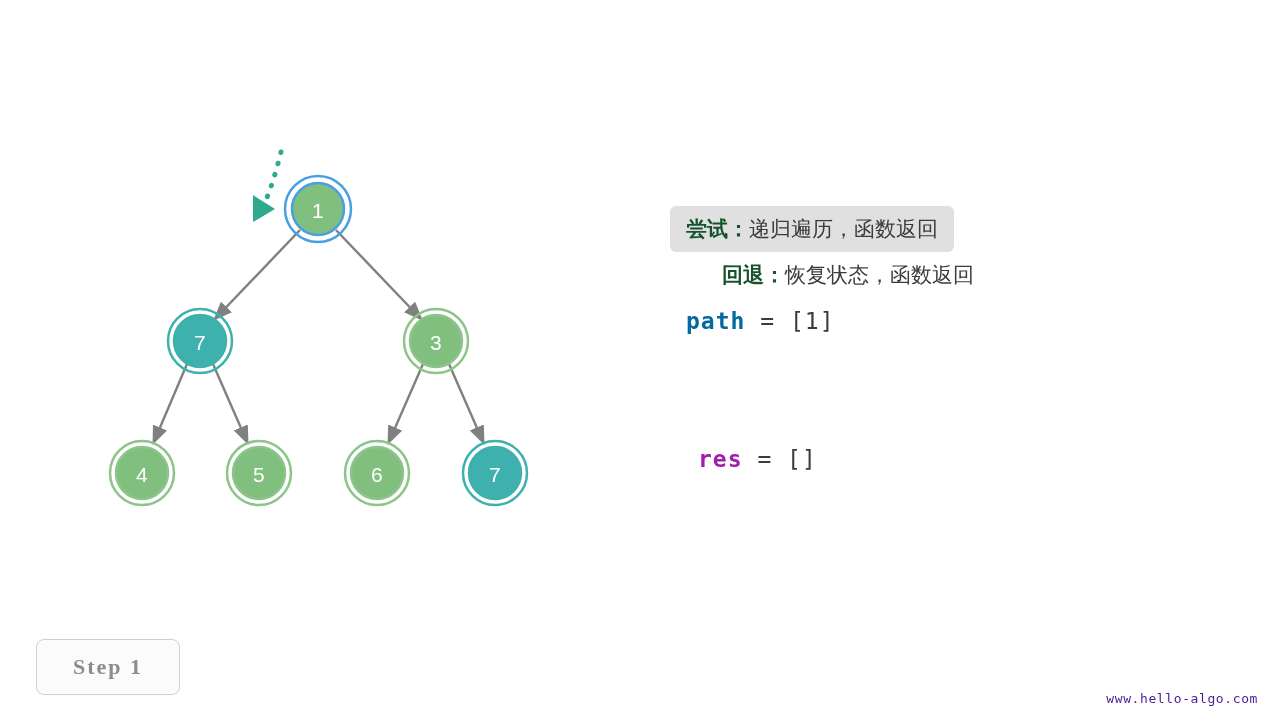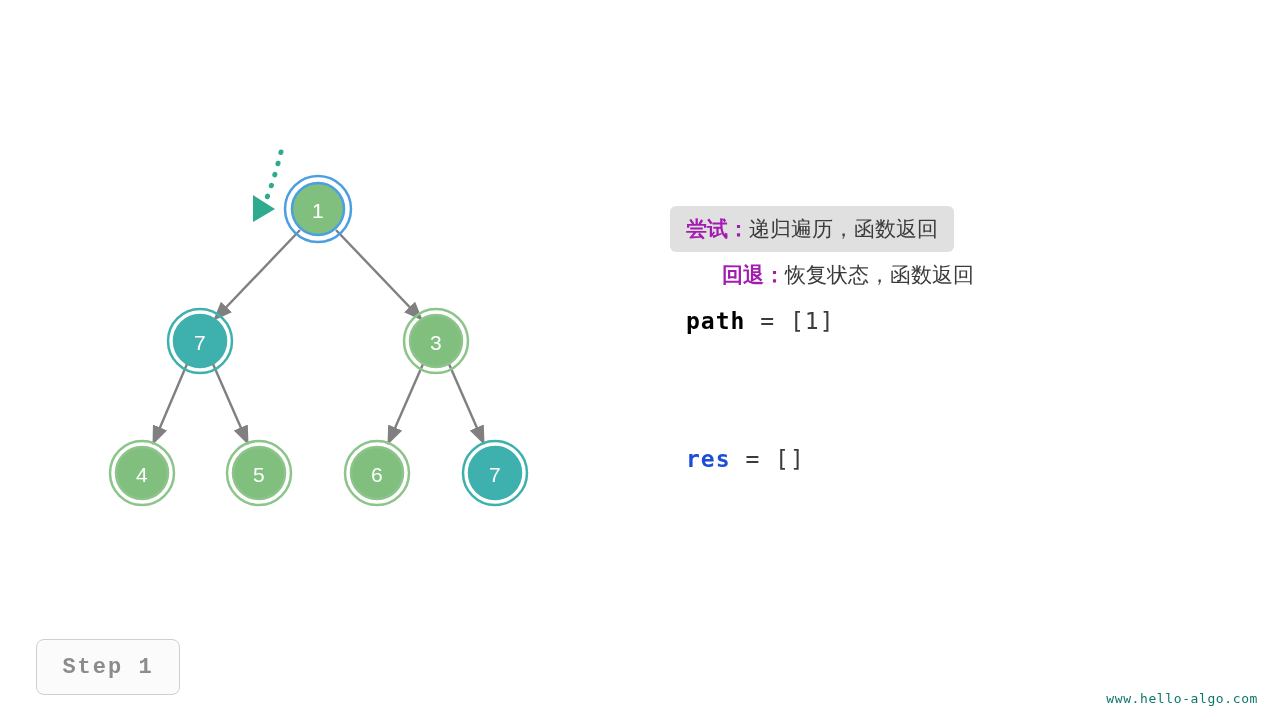--- a/index.html
+++ b/index.html
@@ -45,78 +45,79 @@
     font-size: 21px;
     line-height: 46px;
     color: #3b3b3b;
     white-space: pre;
     display: block;
     height: 46px;
     margin-left: 36px;
   }
   .cn-line .kw {
     font-weight: bold;
-    color: #a21caf;
+    color: #14532d;
   }
   .cn-line.hl {
     background: #e0e0e0;
     border-radius: 6px;
     display: inline-block;
     padding: 0 16px;
     margin-left: -16px;
   }
   .code-line {
     font-family: "DejaVu Sans Mono", monospace;
     font-size: 23px;
     line-height: 46px;
     height: 46px;
     color: #3b3b3b;
     white-space: pre;
     letter-spacing: 1px;
     display: block;
   }
   .code-line .var-path {
-    color: #000000;
+    color: #0369a1;
     font-weight: bold;
   }
   .code-line .var-res {
-    color: #1d4ed8;
-    font-weight: bold;
+    color: #a21caf;
+    font-weight: bold;
+    margin-left: 12px;
   }
 
   
   #step-badge {
     position: absolute;
     left: 36px;
     top: 639px;
     width: 144px;
     height: 56px;
     box-sizing: border-box;
     border: 1px solid #cfcfcf;
     border-radius: 8px;
     background: #fbfbfb;
     display: flex;
     align-items: center;
     justify-content: center;
-    font-family: Liberation Mono, monospace;
+    font-family: Liberation Serif, serif;
     font-size: 22px;
     font-weight: bold;
     color: #8c8c8c;
     letter-spacing: 2px;
     text-align: right;
   }
 
   
   #watermark {
     position: absolute;
     right: 22px;
     bottom: 14px;
     font-family: "DejaVu Sans Mono", monospace;
     font-size: 13px;
-    color: #0f766e;
+    color: #4c1d95;
     letter-spacing: 0.6px;
   }
 </style>
 </head>
 <body>
 
 <div id="canvas">
 
   <svg id="tree-svg" viewBox="0 0 640 720">
     <defs>

